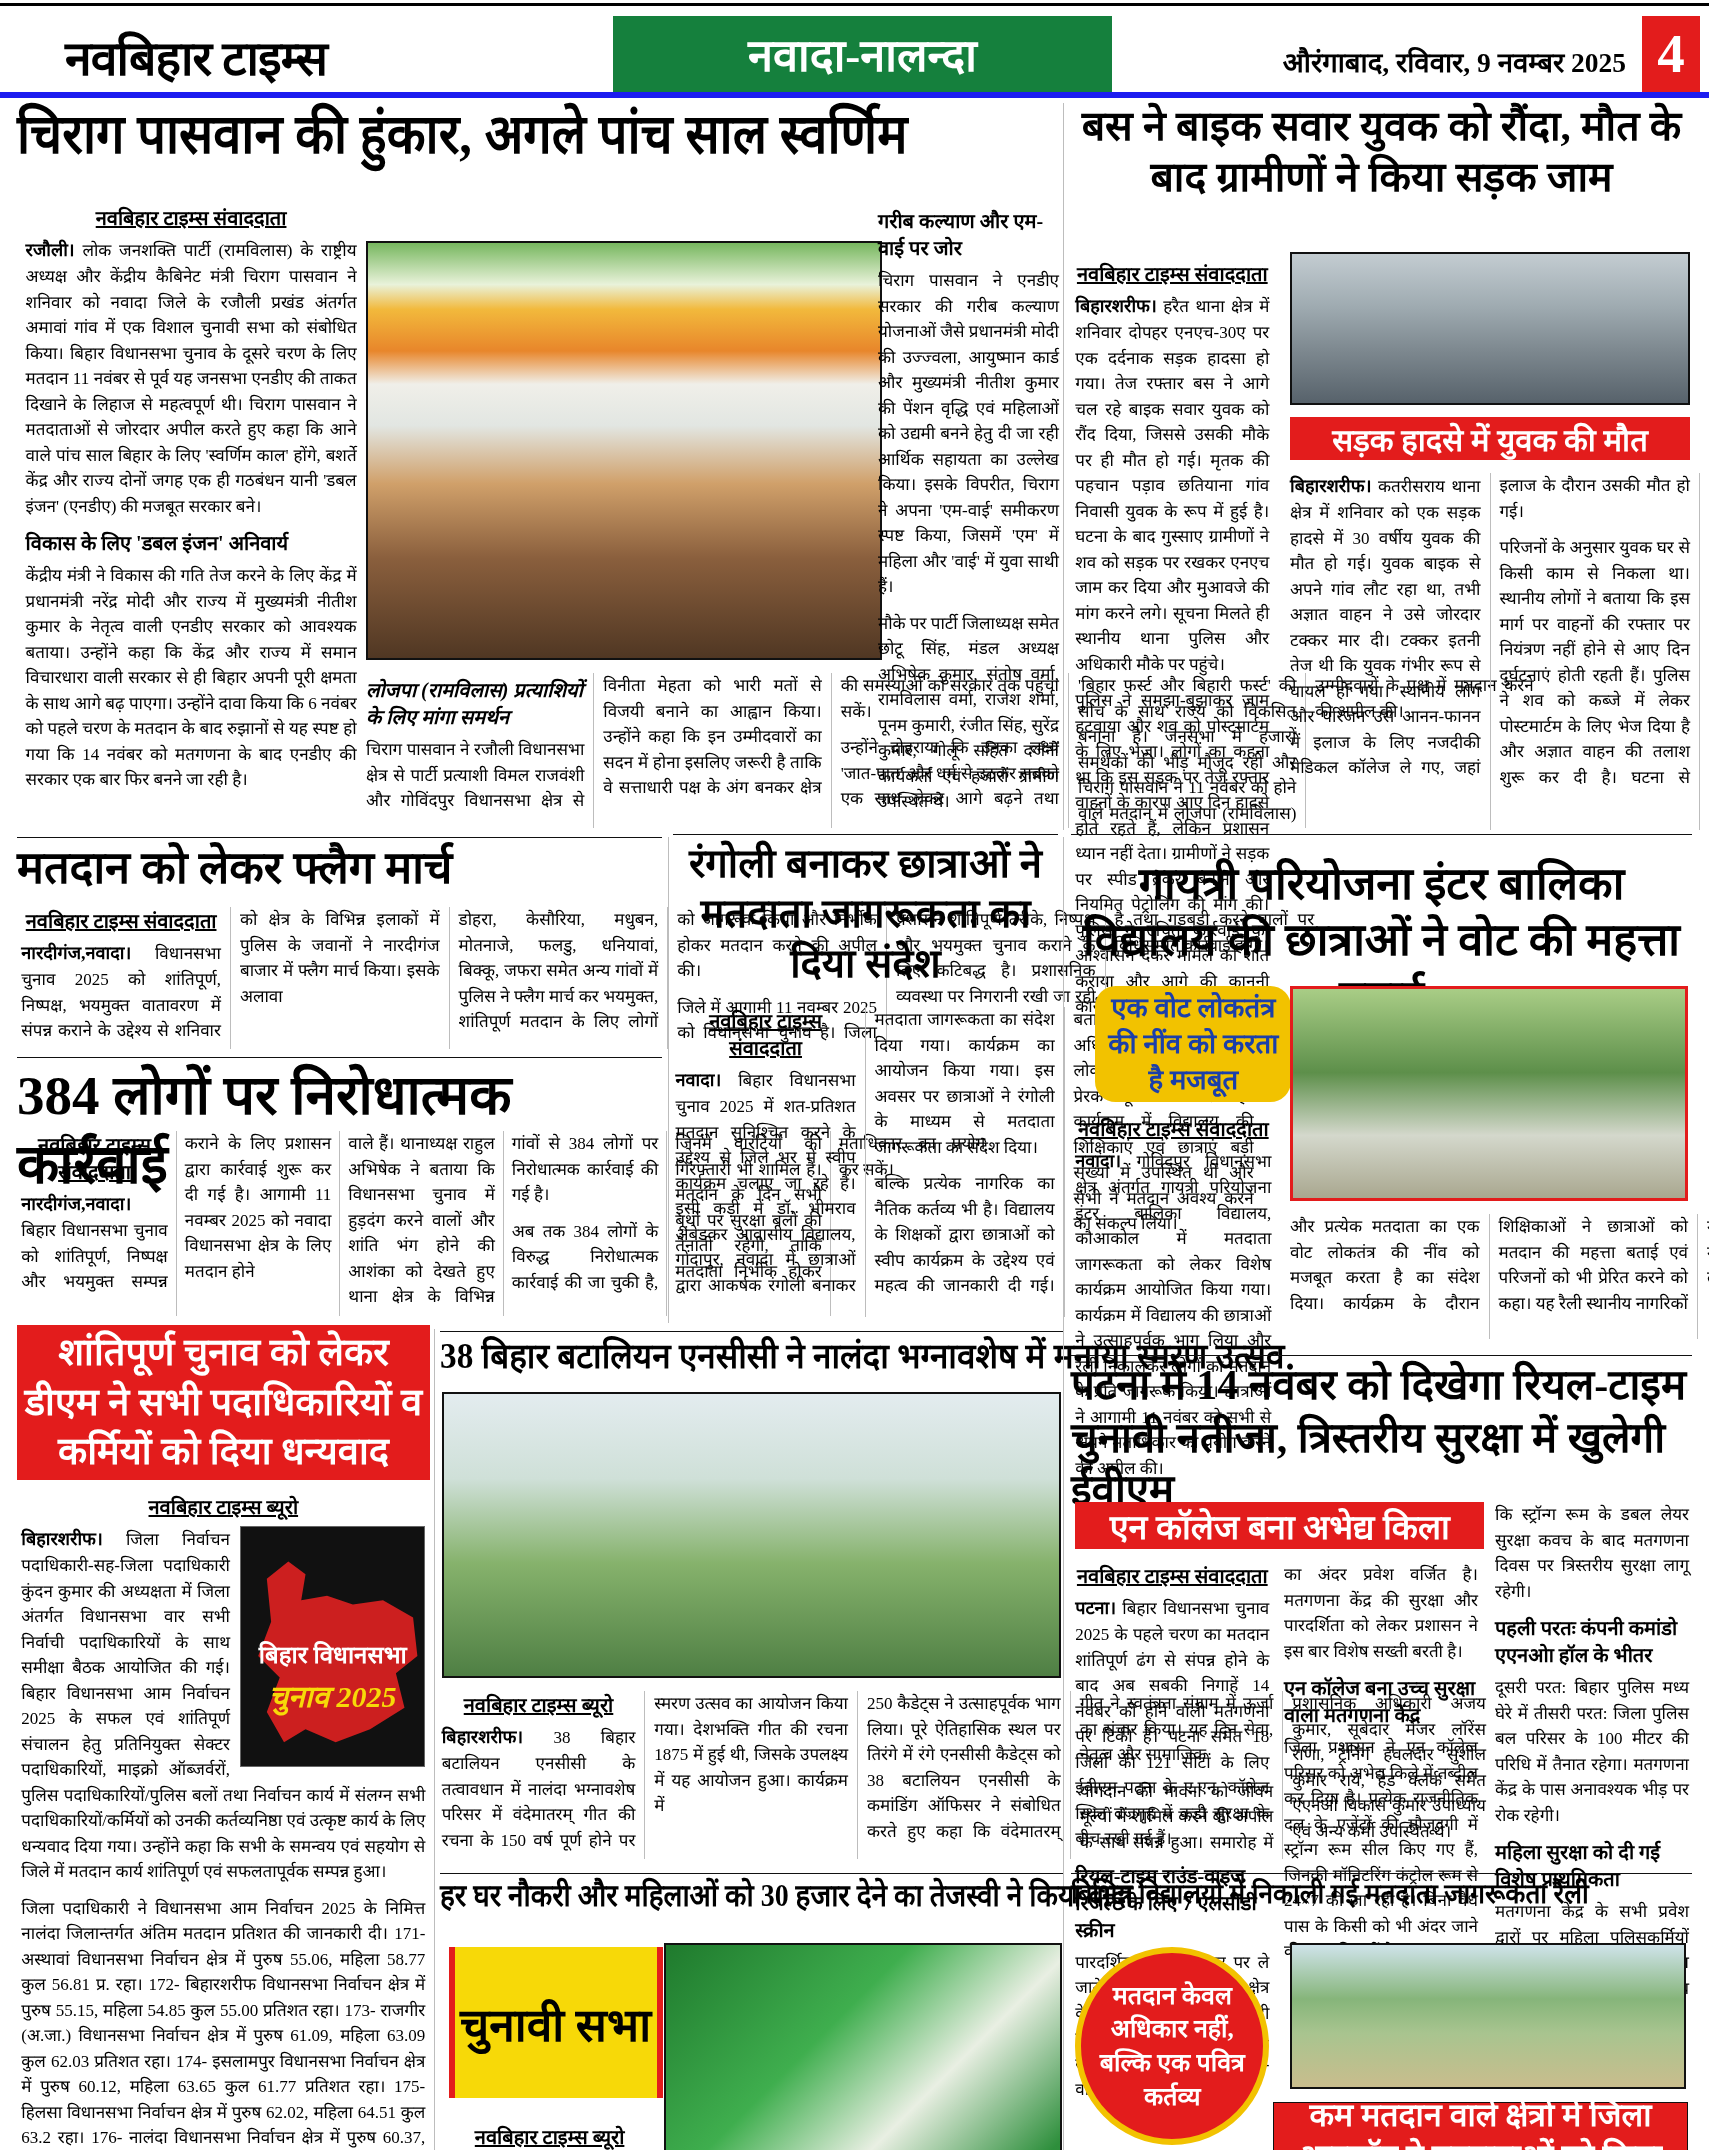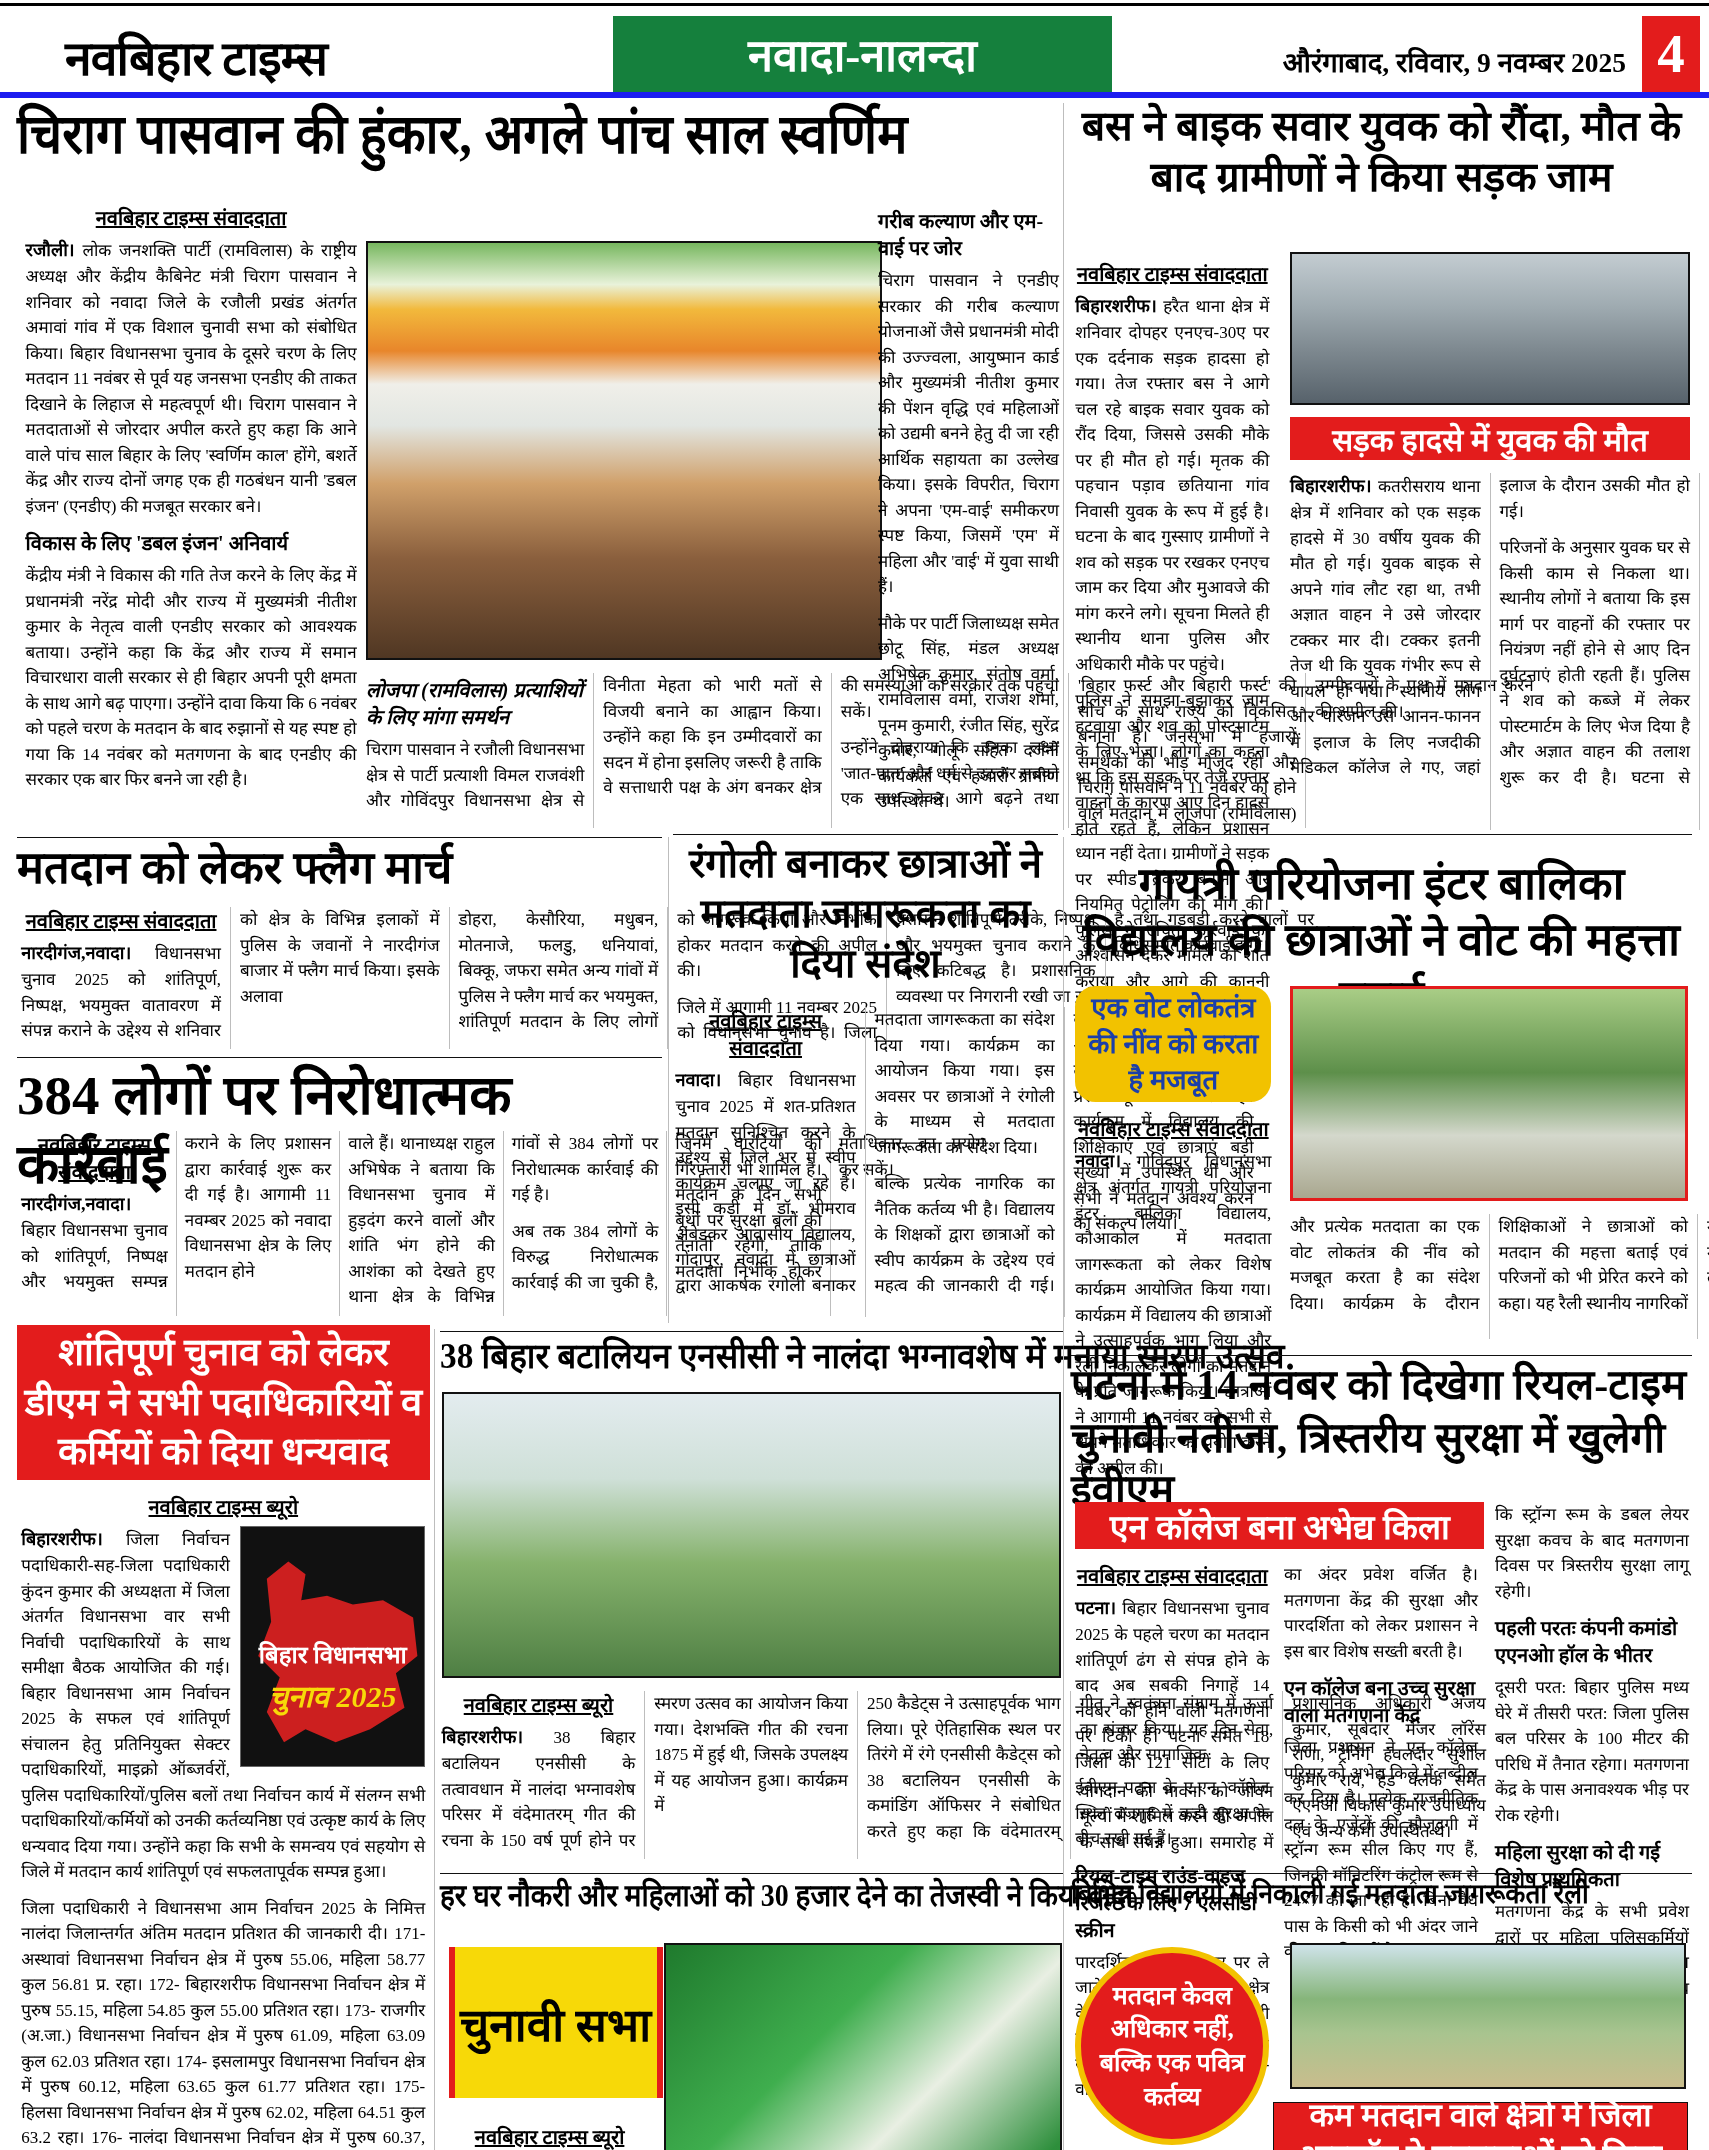--- a/index.html
+++ b/index.html
@@ -30,21 +30,21 @@
   .ph-bus{background:linear-gradient(180deg,#c3ccd1 0%,#9fabb1 35%,#7d888f 65%,#57626b 100%);}
   .ph-gayatri{border-color:#e31c1c;border-width:3.4px;background:linear-gradient(180deg,#a9cd86 0%,#5d8f4a 40%,#d4d8cc 70%,#a9a78f 100%);}
   .ph-ncc{background:linear-gradient(180deg,#e3ecef 0%,#cfe0d8 30%,#86b26c 60%,#4f7f44 100%);}
   .ph-tej{background:linear-gradient(135deg,#1f7a2d 0%,#3fae4e 30%,#e9efe3 50%,#2e8f3c 72%,#186a27 100%);}
   .ph-rally{background:linear-gradient(180deg,#cfe3ea 0%,#86b57a 38%,#a8c48f 62%,#c9bd8d 100%);}
   .redbox{background:#e31c1c;color:#fff;display:flex;align-items:center;justify-content:center;
           text-align:center;font-weight:800;}
   .kicker{background:#f7d908;border-left:6px solid #e31c1c;border-right:6px solid #e31c1c;
           display:flex;align-items:center;justify-content:center;font-weight:800;color:#000;}
   .ybox{background:#f2c200;border-radius:20.6px;display:flex;align-items:center;justify-content:center;
-        text-align:center;font-weight:800;color:#1b3faa;line-height:1.3;}
+        text-align:center;font-weight:800;color:#1b3faa;line-height:1.3;margin-left:20px;}
   .oval{background:#e31c1c;border:6.9px solid #f2c200;border-radius:50%;display:flex;align-items:center;
         justify-content:center;text-align:center;color:#fff;font-weight:800;line-height:1.35;}
   .creambox{background:#fdf6d8;border:1.7px solid #111;box-sizing:border-box;}
   .graphic{background:#111;position:relative;overflow:hidden;border:1.3px solid #666;box-sizing:border-box;}
   .graphic svg{position:absolute;left:0;top:0;}
   .g-l1{position:absolute;left:50%;top:46%;transform:translateX(-50%);color:#fff;font-weight:800;font-size:24px;white-space:nowrap;}
   .g-l2{position:absolute;left:50%;top:62%;transform:translateX(-50%);color:#f7d908;font-weight:800;font-size:30px;font-style:italic;white-space:nowrap;}
   .vline{background:#bdbdbd;width:0.9px;}
 </style>
 </head>

